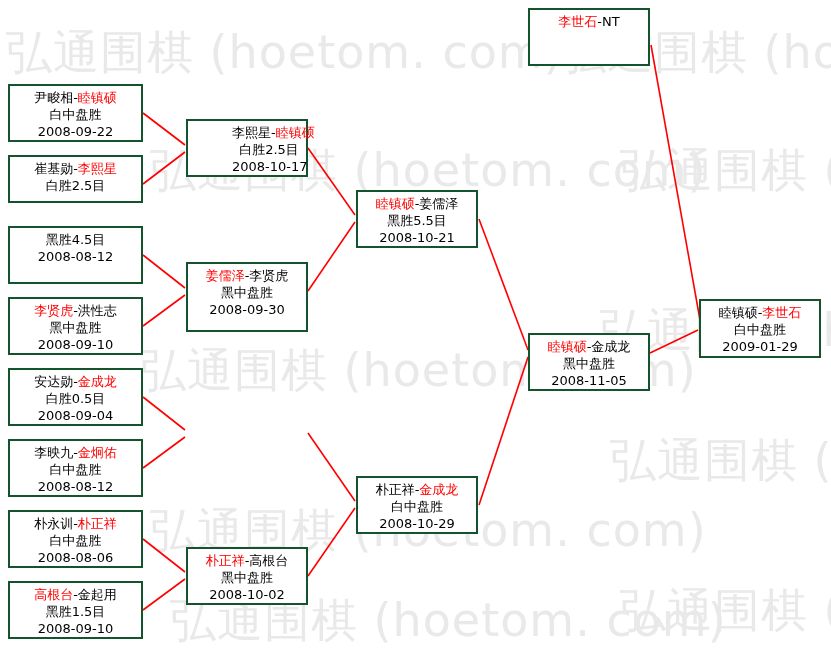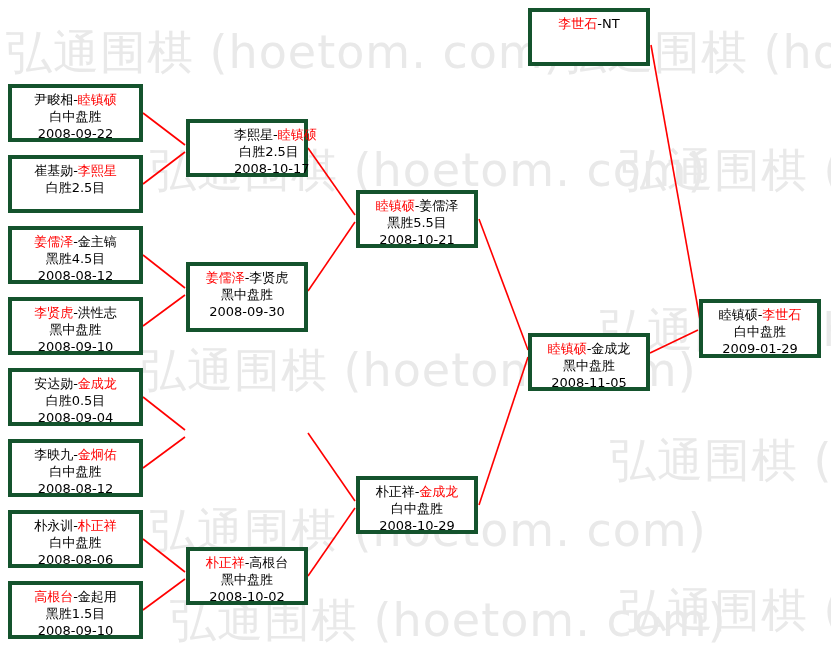--- a/index.html
+++ b/index.html
@@ -34,21 +34,21 @@
   
   #lines {
     position: absolute;
     left: 0; top: 0;
     z-index: 1;
   }
   
   .node {
     position: absolute;
     box-sizing: border-box;
-    border: 4px solid #14532d;
+    border: 2px solid #14532d;
     background: #ffffff;
     z-index: 2;
     text-align: center;
     font-size: 13px;
     line-height: 17px;
     color: #000000;
     padding-top: 3px;
     white-space: nowrap;
   }
   .node .ln {
@@ -104,26 +104,25 @@
 
       <line x1="651" y1="45" x2="700" y2="320"></line>
     </g>
   </svg>
 
 <div class="node" style="left: 8px; top: 84px; width: 135px; height: 58px;">
       <span class="ln"><span class="blk">尹畯相</span><span class="blk">-</span><span class="red">睦镇硕</span></span>
       <span class="ln">白中盘胜</span>
       <span class="ln">2008-09-22</span>
     </div>
-    <div class="node" style="left: 8px; top: 155px; width: 135px; height: 58px;">
+    <div class="node" style="left: 8px; top: 155px; width: 135px; height: 48px;">
       <span class="ln"><span class="blk">崔基勋</span><span class="blk">-</span><span class="red">李熙星</span></span>
       <span class="ln">白胜2.5目</span>
     </div>
     <div class="node" style="left: 8px; top: 226px; width: 135px; height: 58px;">
-      <span class="ln"><span class="red">姜儒泽</span><span class="blk">-</span><span class="blk">金主镐</span></span>
       <span class="ln">黑胜4.5目</span>
       <span class="ln">2008-08-12</span>
     </div>
     <div class="node" style="left: 8px; top: 297px; width: 135px; height: 58px;">
       <span class="ln"><span class="red">李贤虎</span><span class="blk">-</span><span class="blk">洪性志</span></span>
       <span class="ln">黑中盘胜</span>
       <span class="ln">2008-09-10</span>
     </div>
     <div class="node" style="left: 8px; top: 368px; width: 135px; height: 58px;">
       <span class="ln"><span class="blk">安达勋</span><span class="blk">-</span><span class="red">金成龙</span></span>

